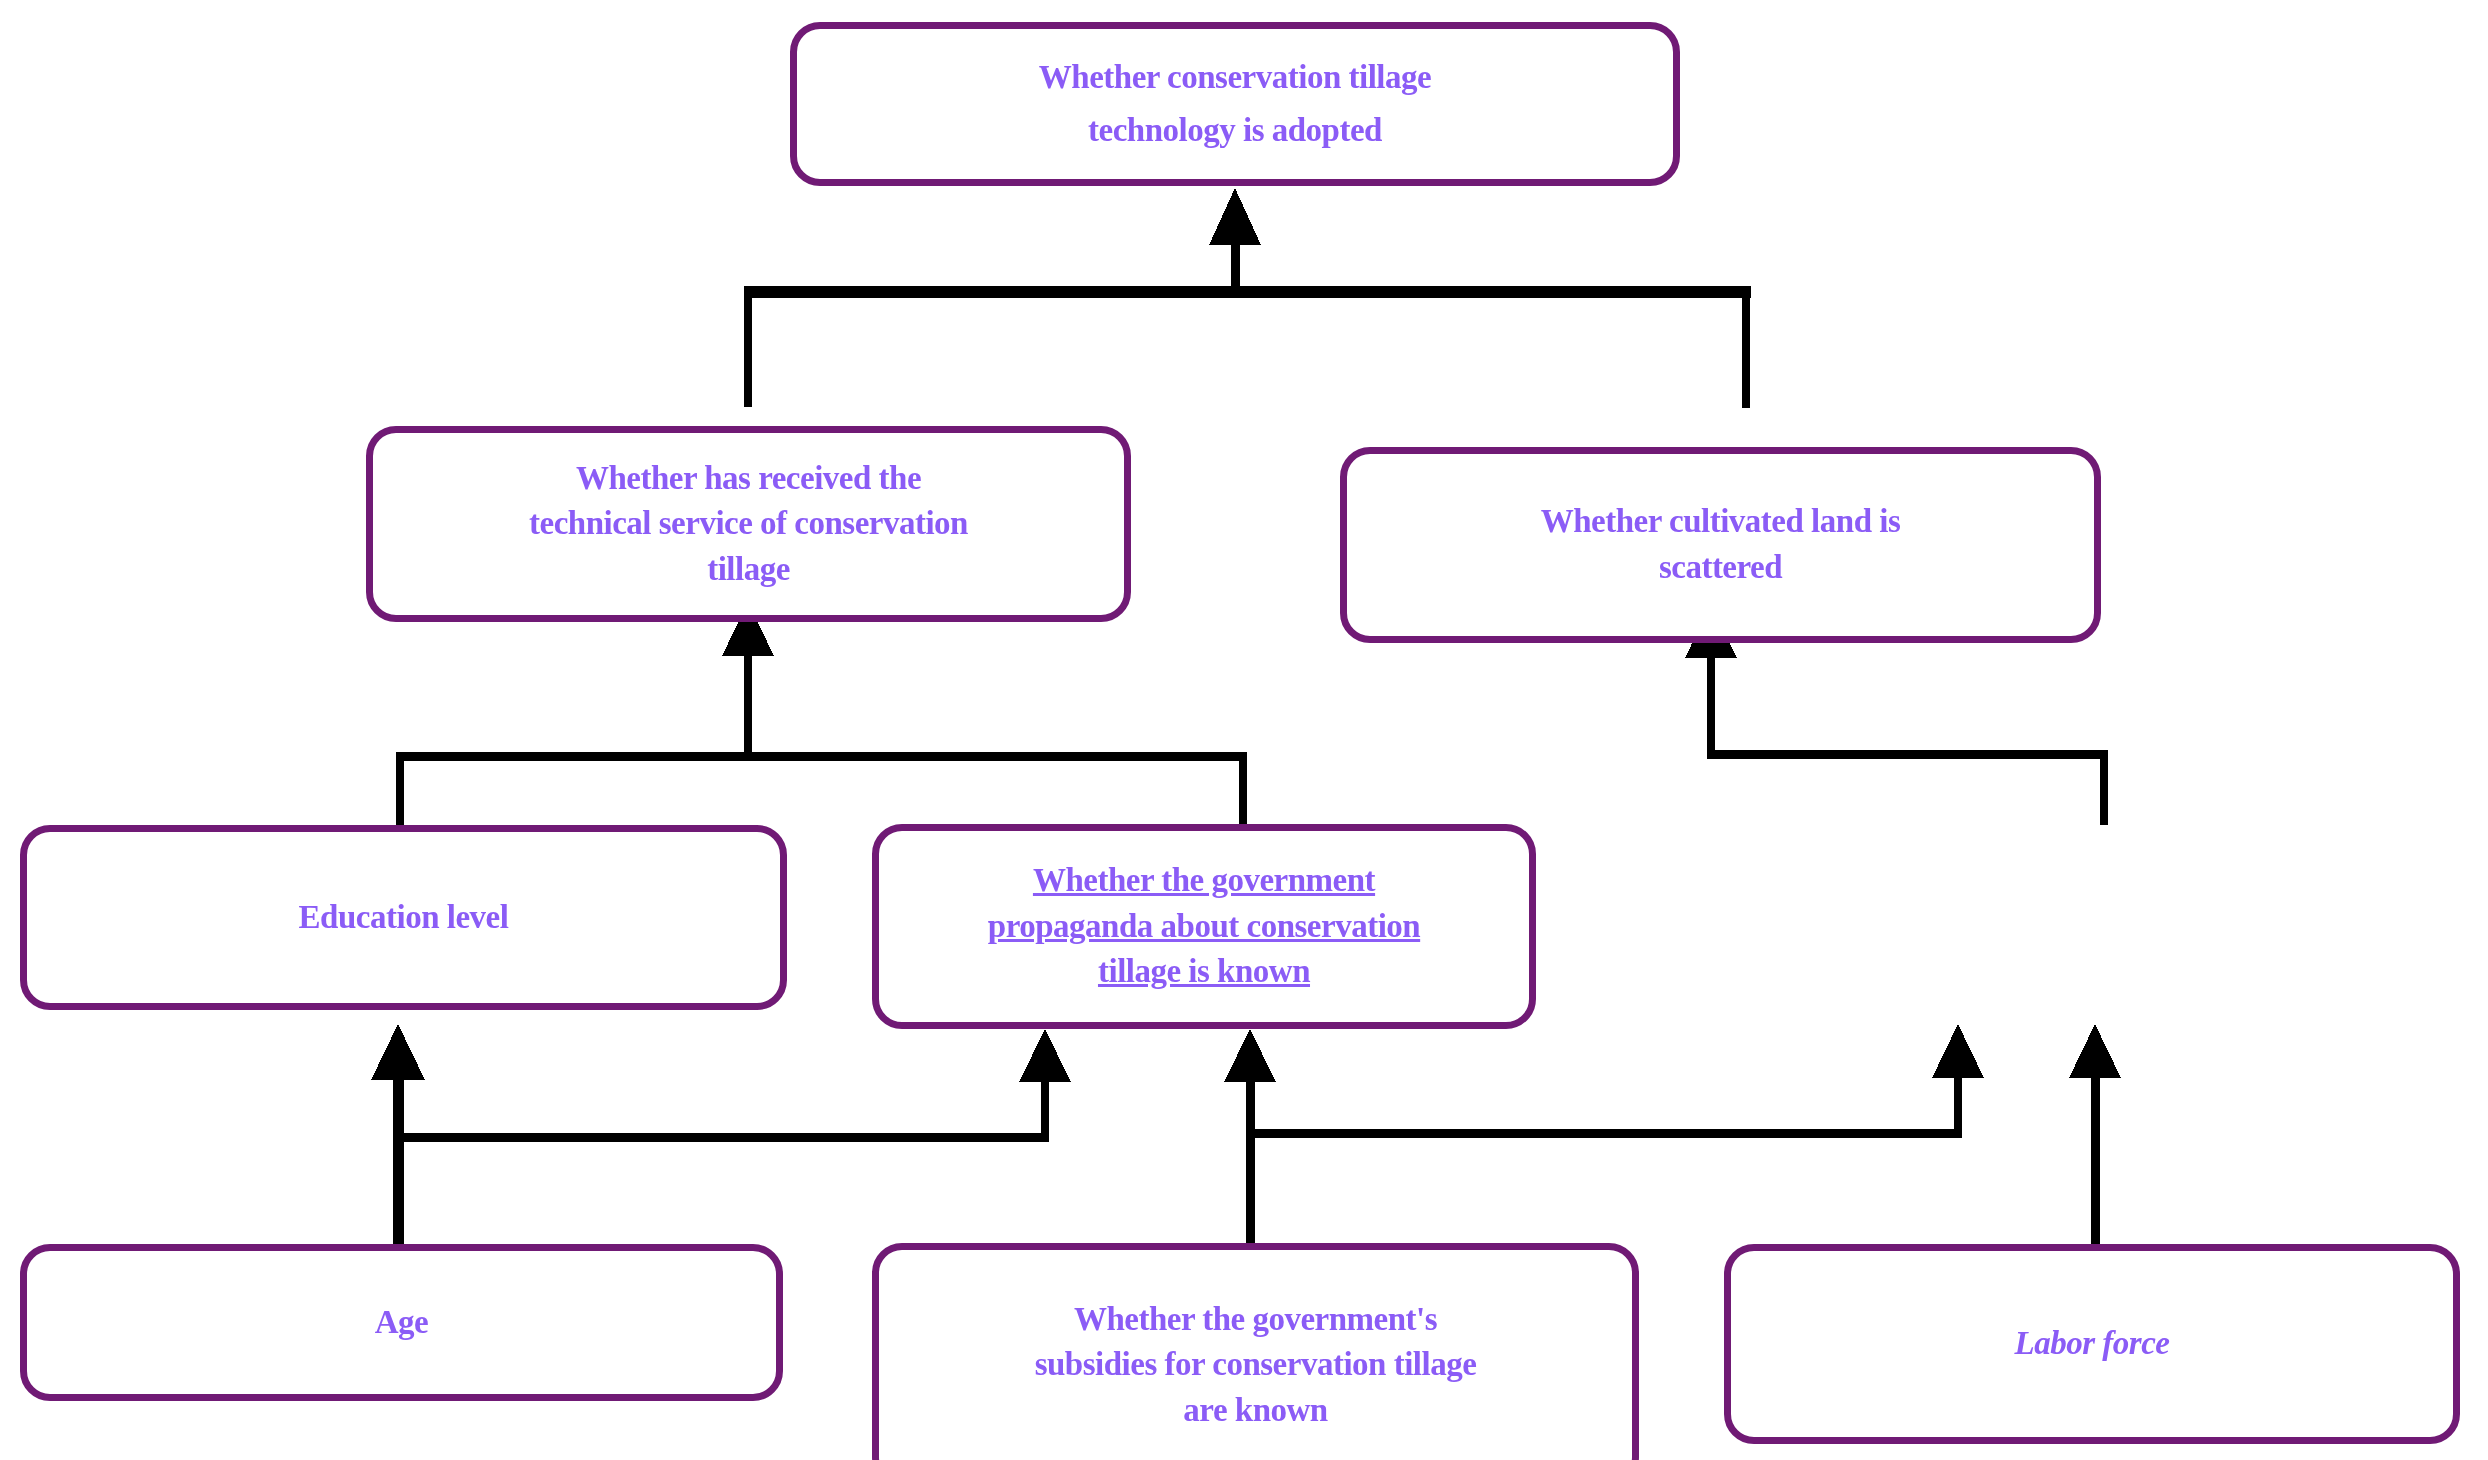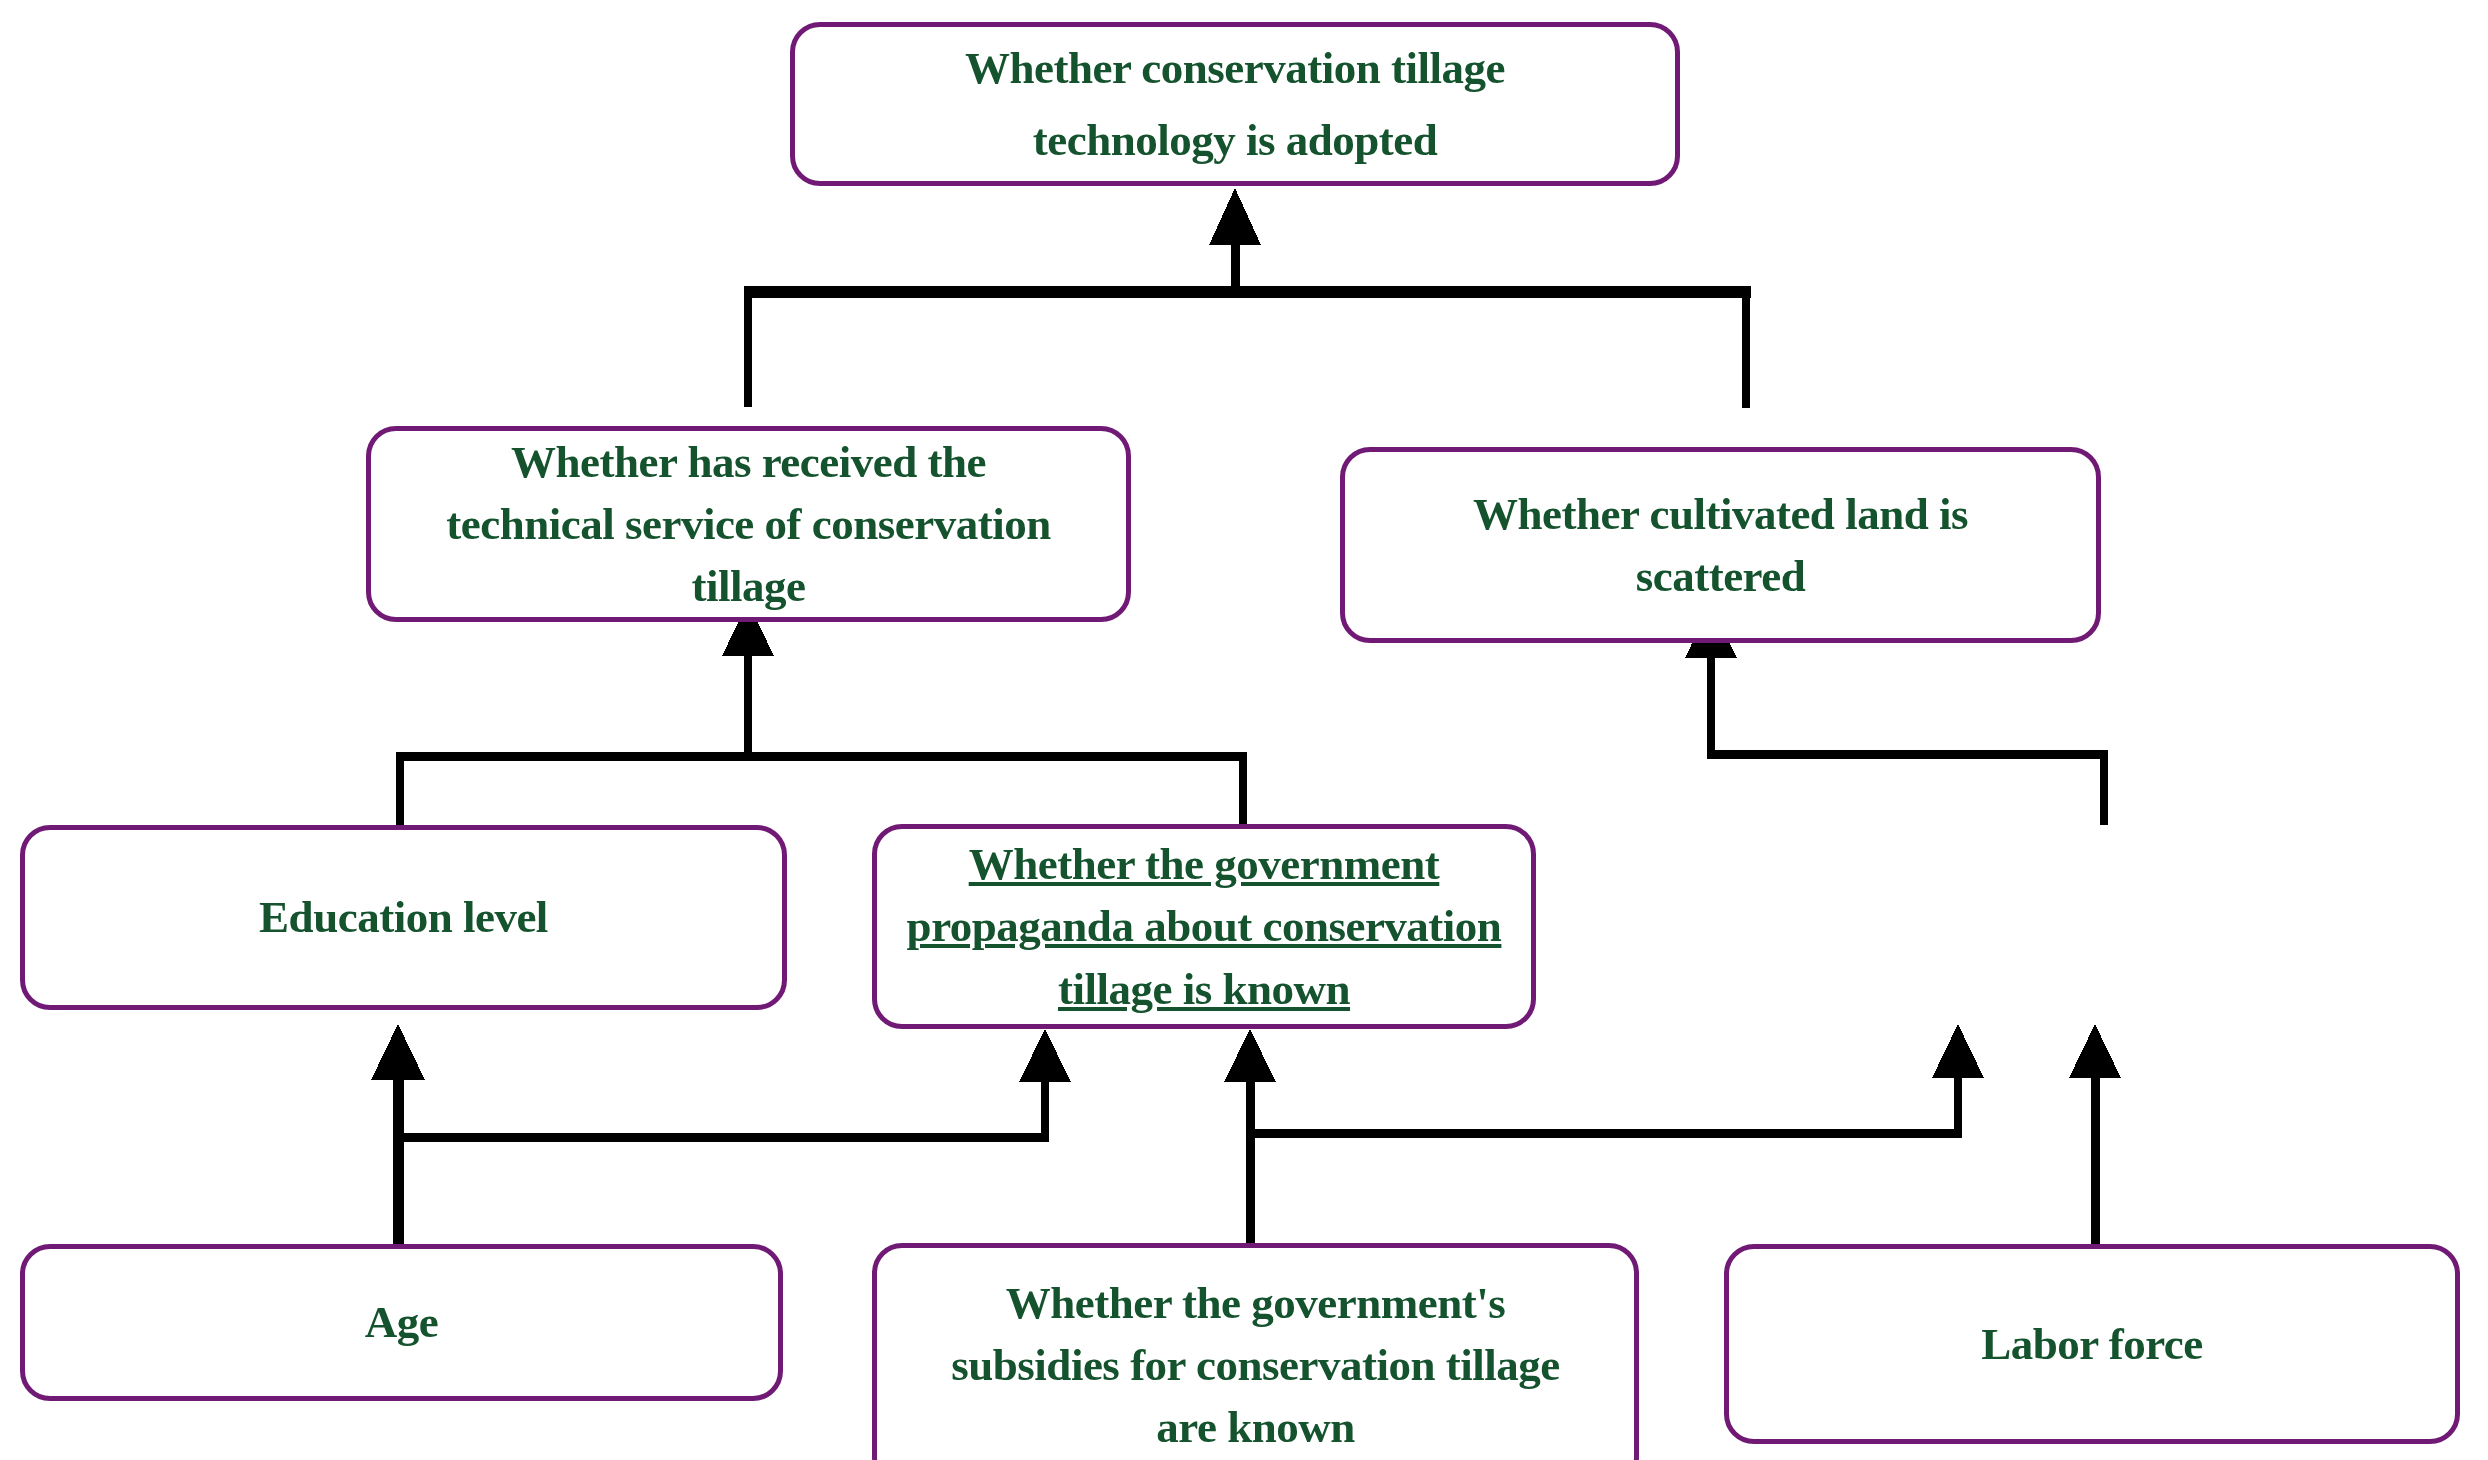--- a/index.html
+++ b/index.html
@@ -22,26 +22,26 @@
     height: 1460px;
   }
   .node {
     position: absolute;
     box-sizing: border-box;
     display: flex;
     align-items: center;
     justify-content: center;
     text-align: center;
     background: #ffffff;
-    border: 5px solid #701a75;
+    border: 7px solid #701a75;
     border-radius: 30px;
     font-weight: bold;
-    font-size: 45px;
+    font-size: 33px;
     line-height: 1.38;
-    color: #14532d;
+    color: #8b5cf6;
     white-space: pre-line;
     padding: 0 14px;
     letter-spacing: -0.5px;
   }
   .node.lvl-top { line-height: 1.6; }
   svg .seg { stroke: #000000; fill: none; stroke-linecap: butt; }
   svg .head { fill: #000000; stroke: none; }
 </style>
 </head>
 <body>
@@ -111,15 +111,15 @@
 propaganda about conservation
 tillage is known</div>
 
 
   <div class="node" style="left:20px; top:1244px; width:763px; height:157px;">Age</div>
 
   <div class="node" style="left:872px; top:1243px; width:767px; height:244px;">Whether the government's
 subsidies for conservation tillage
 are known</div>
 
-  <div class="node" style="left:1724px; top:1244px; width:736px; height:200px;">Labor force</div>
+  <div class="node" style="left:1724px; top:1244px; width:736px; height:200px;font-style:italic;">Labor force</div>
 
 </div>
 
 </body></html>

